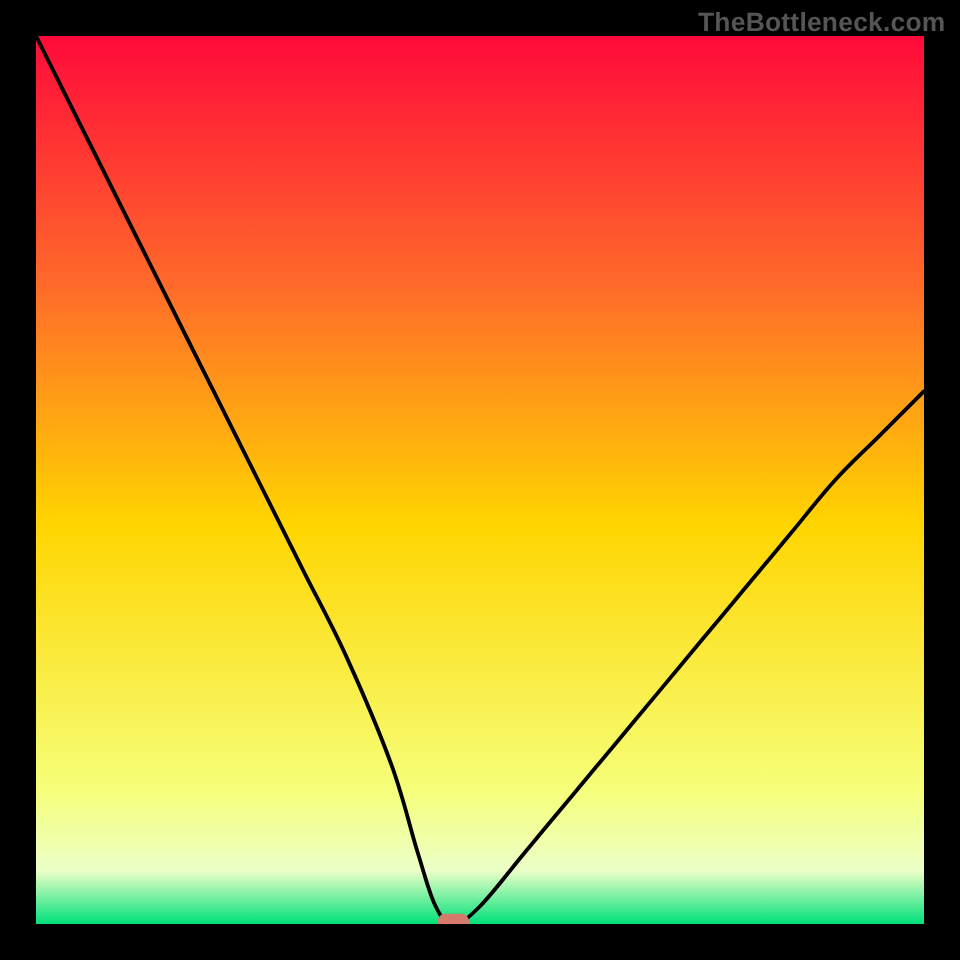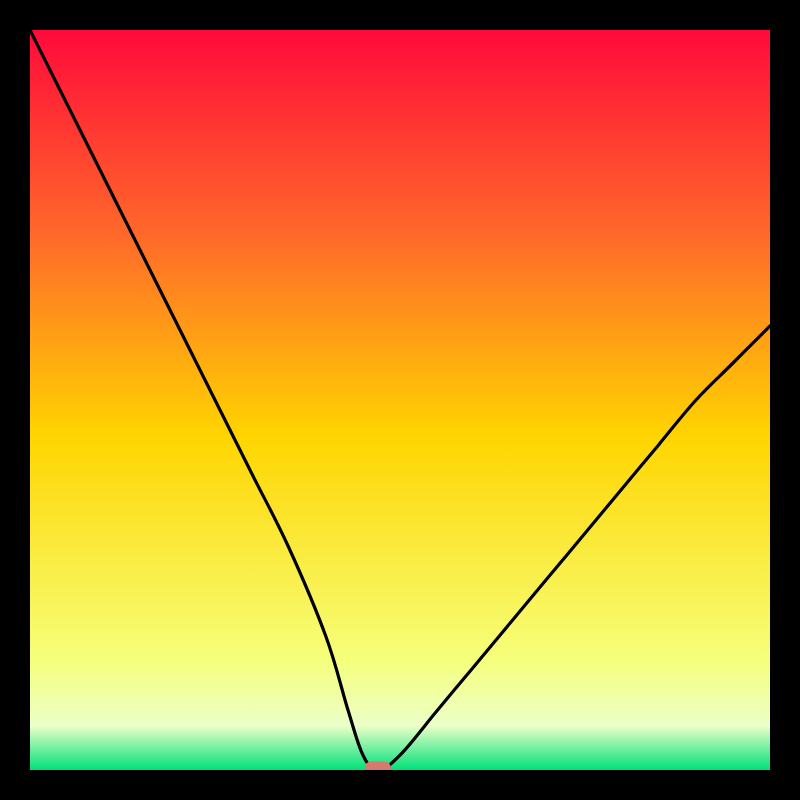--- a/index.html
+++ b/index.html
@@ -36,20 +36,21 @@
     height: 740px;
   }
   svg {
     display: block;
   }
 </style>
 </head>
 <body>
 
 <div class="frame">
+  <div class="watermark">TheBottleneck.com</div>
 
   <div class="plot-wrap">
     <svg id="plot-svg" width="740" height="740" viewBox="0 0 740 740" preserveAspectRatio="none">
       <defs>
         <linearGradient id="bg-grad" x1="0" y1="0" x2="0" y2="1">
           <stop id="g0" offset="0%" stop-color="#ff0a3a"></stop>
           <stop id="g1" offset="28%" stop-color="#ff6a2a"></stop>
           <stop id="g2" offset="55%" stop-color="#ffd500"></stop>
           <stop id="g3" offset="85%" stop-color="#f6ff7a"></stop>
           <stop id="g4" offset="94%" stop-color="#ecffc8"></stop>

